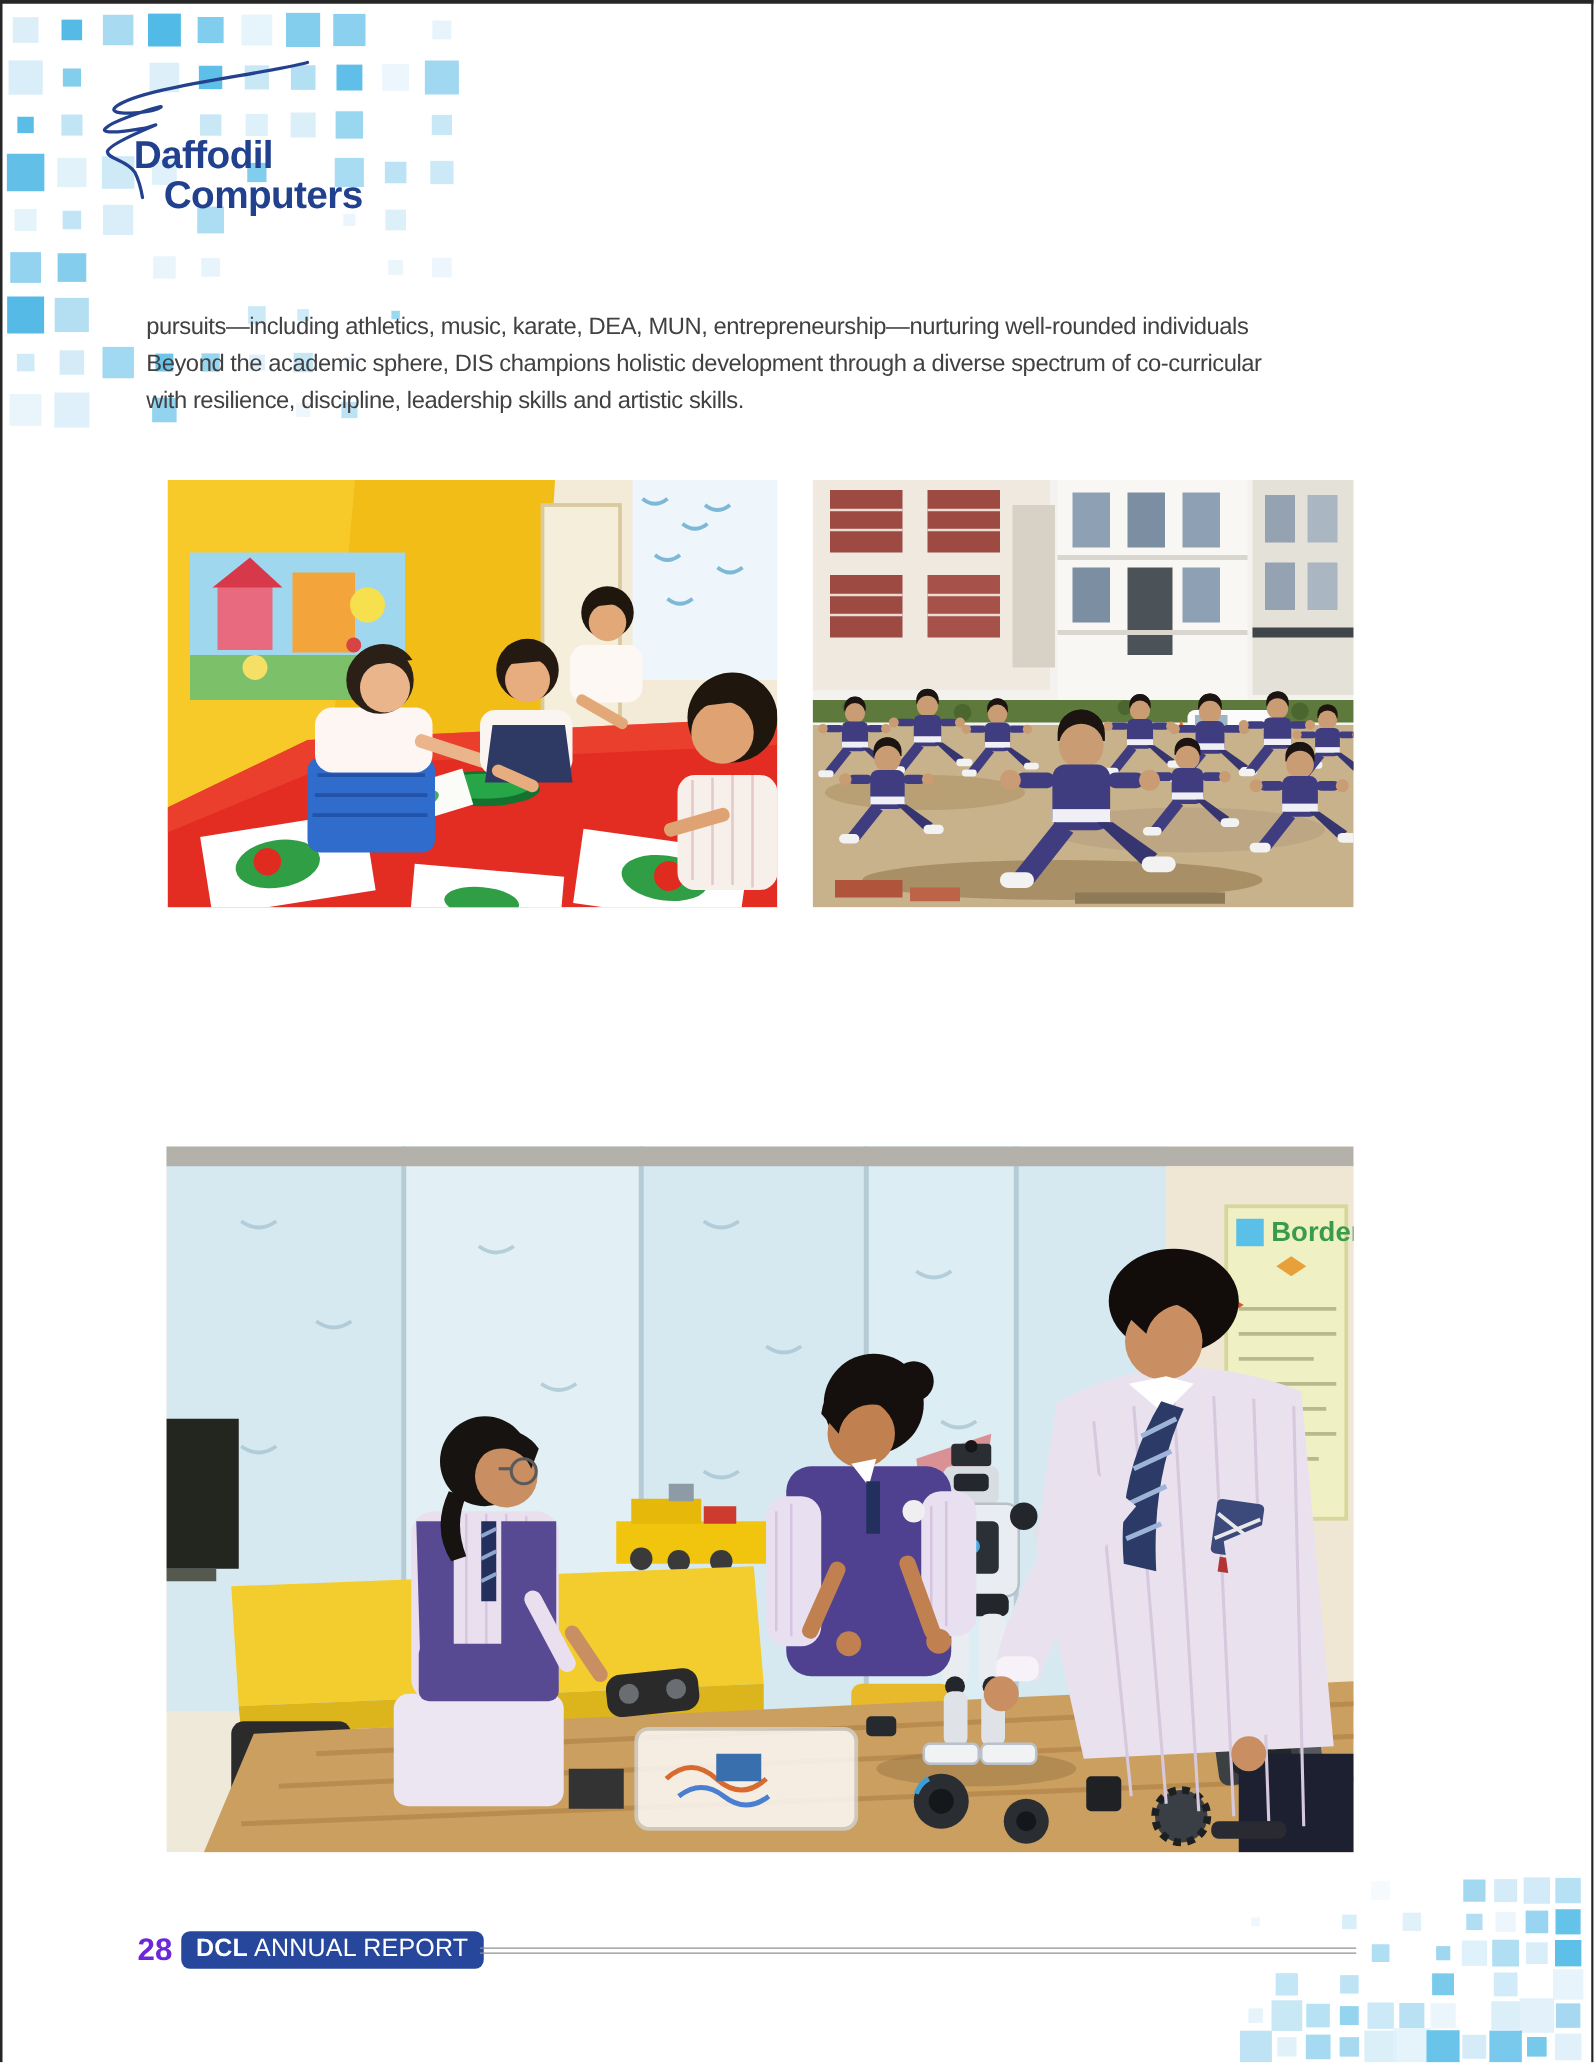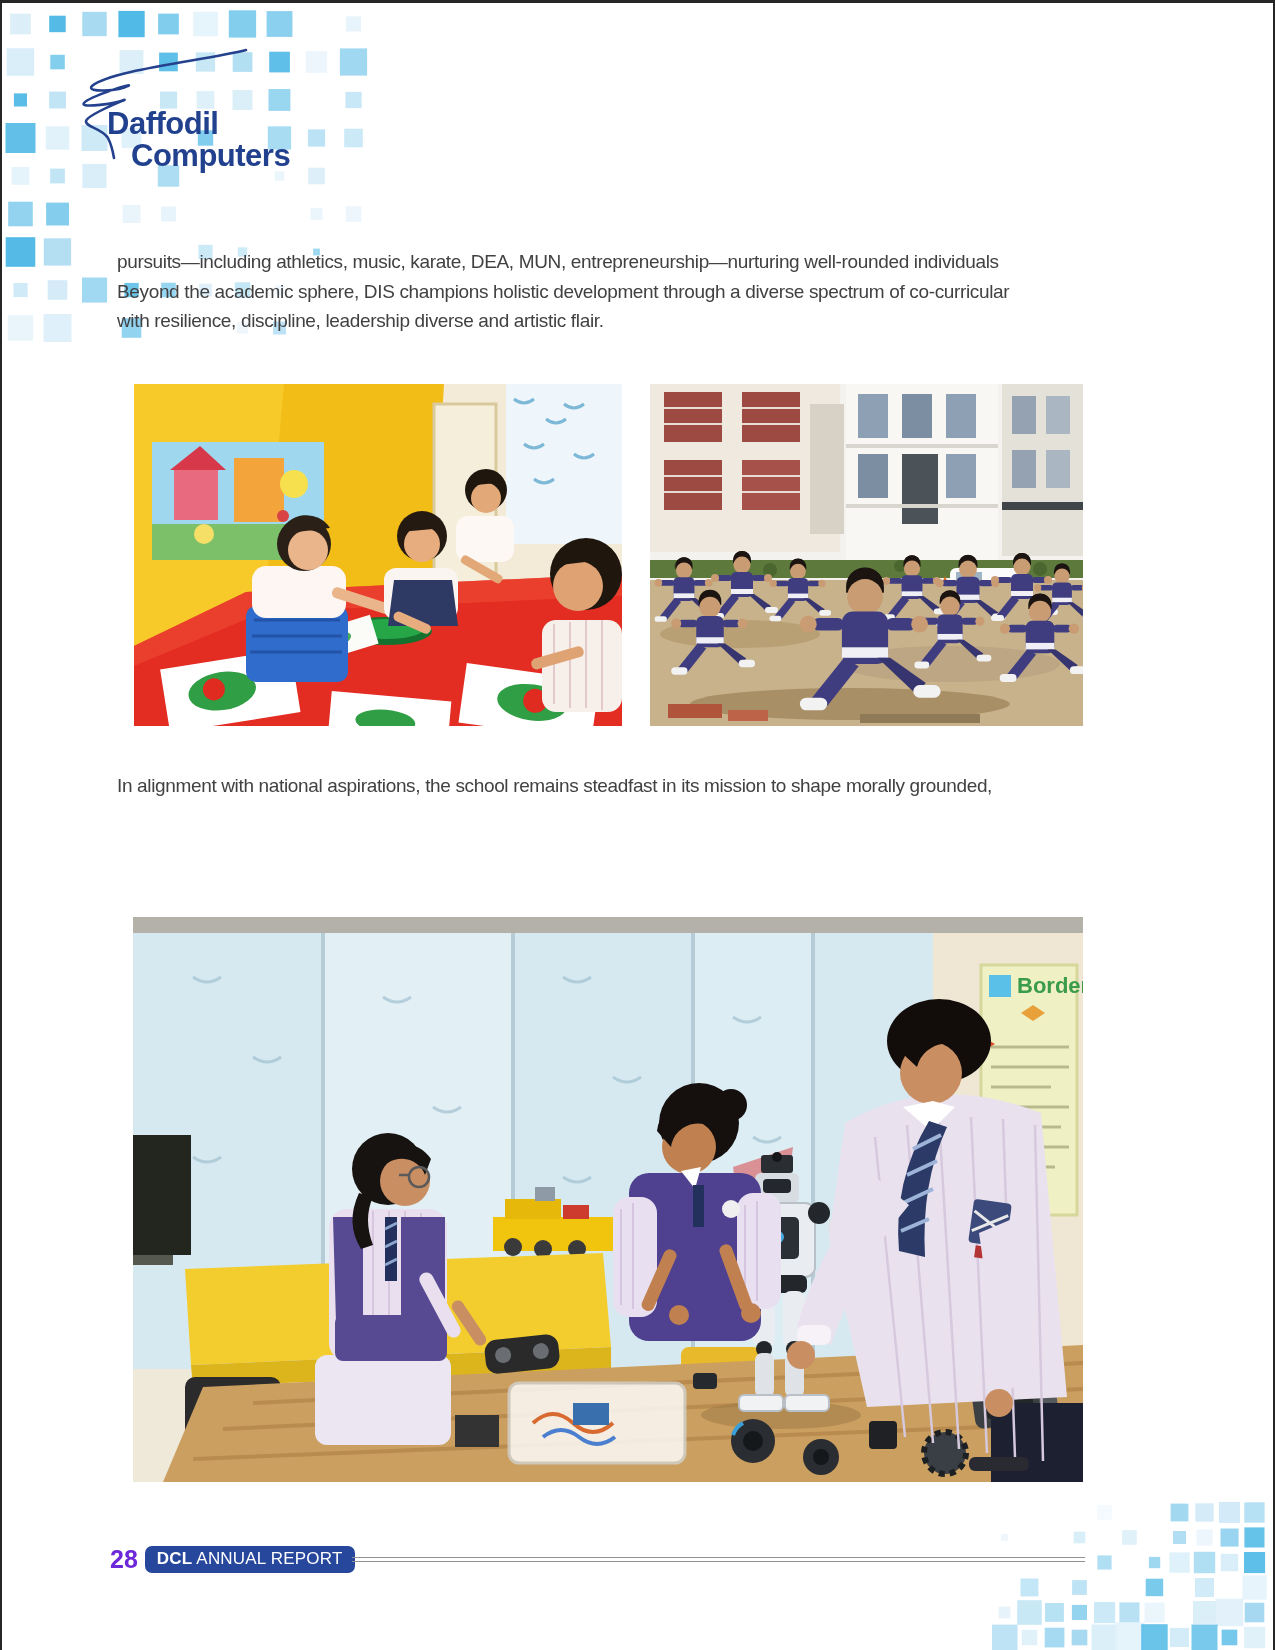--- a/index.html
+++ b/index.html
@@ -27,21 +27,21 @@
 
   .photo{position:absolute;z-index:3;overflow:hidden;}
   .photo svg{display:block;width:100%;height:100%;}
   .photo-art{left:134px;top:384px;width:488px;height:342px;}
   .photo-karate{left:650px;top:384px;width:433px;height:342px;}
   .photo-robotics{left:133px;top:917px;width:950px;height:565px;}
 
   .footer{position:absolute;left:110px;top:1545px;width:975px;display:flex;align-items:center;z-index:5;}
   .page-num{font-size:25px;font-weight:bold;color:#6d28d9;letter-spacing:0;}
   .footer-pill{margin-left:7px;background:#26479b;color:#ffffff;border-radius:7px;
-               padding:3px 12px 4px 12px;font-size:17px;letter-spacing:0.2px;white-space:nowrap;}
+               padding:3px 12px 4px 12px;font-size:20px;letter-spacing:0.2px;white-space:nowrap;}
   .footer-pill .b{font-weight:bold;}
   .footer-rule{flex:1;height:3px;border-top:1.5px solid #8f9193;border-bottom:1.5px solid #8f9193;margin-left:-3px;}
 </style>
 </head>
 <body>
 
 <div class="page">
 
   <div class="edge edge-top"></div>
   <div class="edge edge-left"></div>
@@ -165,21 +165,21 @@
   </svg>
 
   <div class="logo">
     <div class="l1">Daffodil</div>
     <div class="l2">Computers</div>
   </div>
 
   <div class="para para-1">
     <span>pursuits—including athletics, music, karate, DEA, MUN, entrepreneurship—nurturing well-rounded individuals</span>
     <span>Beyond the academic sphere, DIS champions holistic development through a diverse spectrum of co-curricular</span>
-    <span>with resilience, discipline, leadership diverse and artistic flair.</span>
+    <span>with resilience, discipline, leadership skills and artistic skills.</span>
   </div>
 
   <div class="photo photo-art" role="img" aria-label="Young students finger-painting Bangladesh flag artwork at a red classroom table">
     <svg viewBox="0 0 488 342" preserveAspectRatio="none">
       <rect width="488" height="342" fill="#f3ead7"></rect>
       <polygon points="0,0 310,0 290,342 0,342" fill="#f2bd16"></polygon>
       <polygon points="0,0 150,0 120,342 0,342" fill="#f7cd2e" opacity=".8"></polygon>
       <rect x="300" y="20" width="62" height="270" fill="#f4eeda" stroke="#d9c99c" stroke-width="3"></rect>
       <rect x="372" y="0" width="116" height="160" fill="#eef6fb"></rect>
       <path d="M380,15 q10,8 20,0 M412,35 q10,8 20,0 M390,60 q10,8 20,0 M430,20 q10,8 20,0 M440,70 q10,8 20,0 M400,95 q10,8 20,0" stroke="#7db9d6" stroke-width="3" fill="none"></path>
@@ -322,21 +322,20 @@
       <use href="#kkid" transform="translate(372,214) scale(1.0)"></use>
       <use href="#kkid" transform="translate(412,220) scale(0.9)"></use>
       <use href="#kkid" transform="translate(60,262) scale(1.25)"></use>
       <use href="#kkid" transform="translate(390,268) scale(1.3)"></use>
       <use href="#kkid" transform="translate(300,258) scale(1.15)"></use>
       <use href="#kkid" transform="translate(215,278) scale(2.1)"></use>
     </svg>
   </div>
 
   <div class="para para-2">
-    <span>In alignment with national aspirations, the school remains steadfast in its mission to shape morally grounded,</span>
   </div>
 
   <div class="photo photo-robotics" role="img" aria-label="Three uniformed students assembling a humanoid robot at a wooden table in a robotics lab">
     <svg viewBox="0 0 950 565" preserveAspectRatio="none">
       <rect width="950" height="565" fill="#efe9da"></rect>
 
       <rect x="0" y="0" width="800" height="452" fill="#d6e9f1"></rect>
       <rect x="190" y="0" width="190" height="452" fill="#e2f0f6"></rect>
       <rect x="560" y="0" width="120" height="452" fill="#dcedf4"></rect>
       <path d="M190,0 v452 M380,0 v452 M560,0 v452 M680,0 v452" stroke="#b5ccd7" stroke-width="4"></path>

